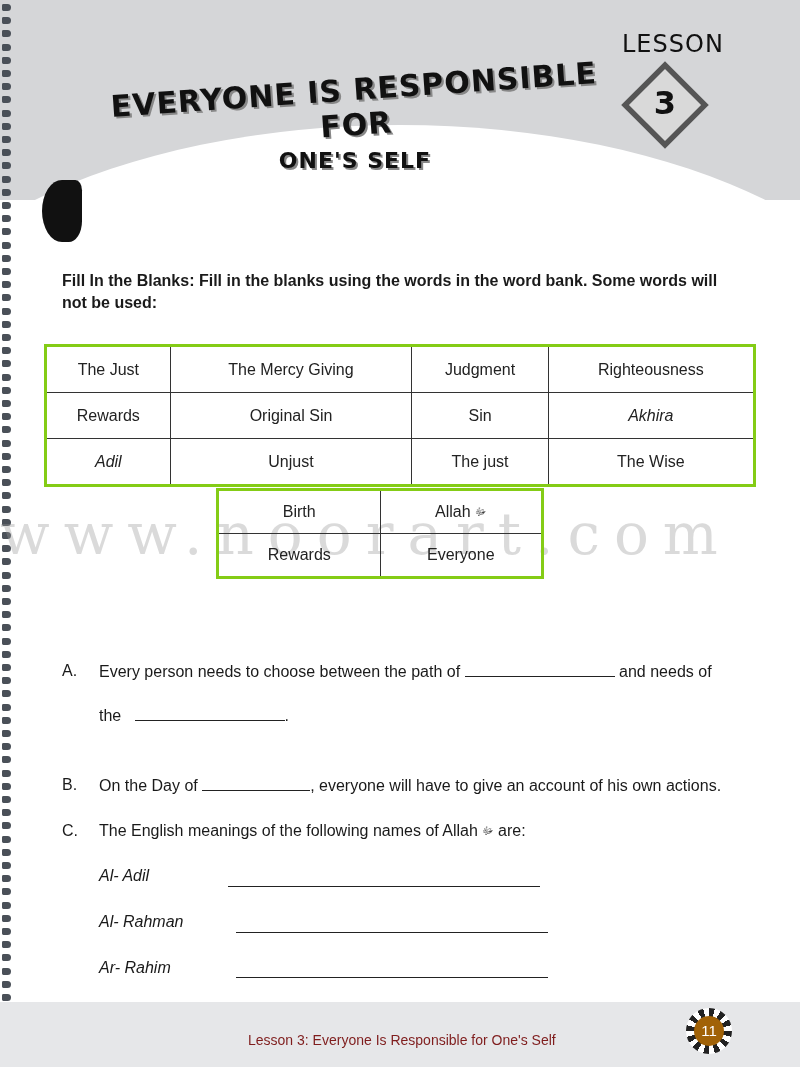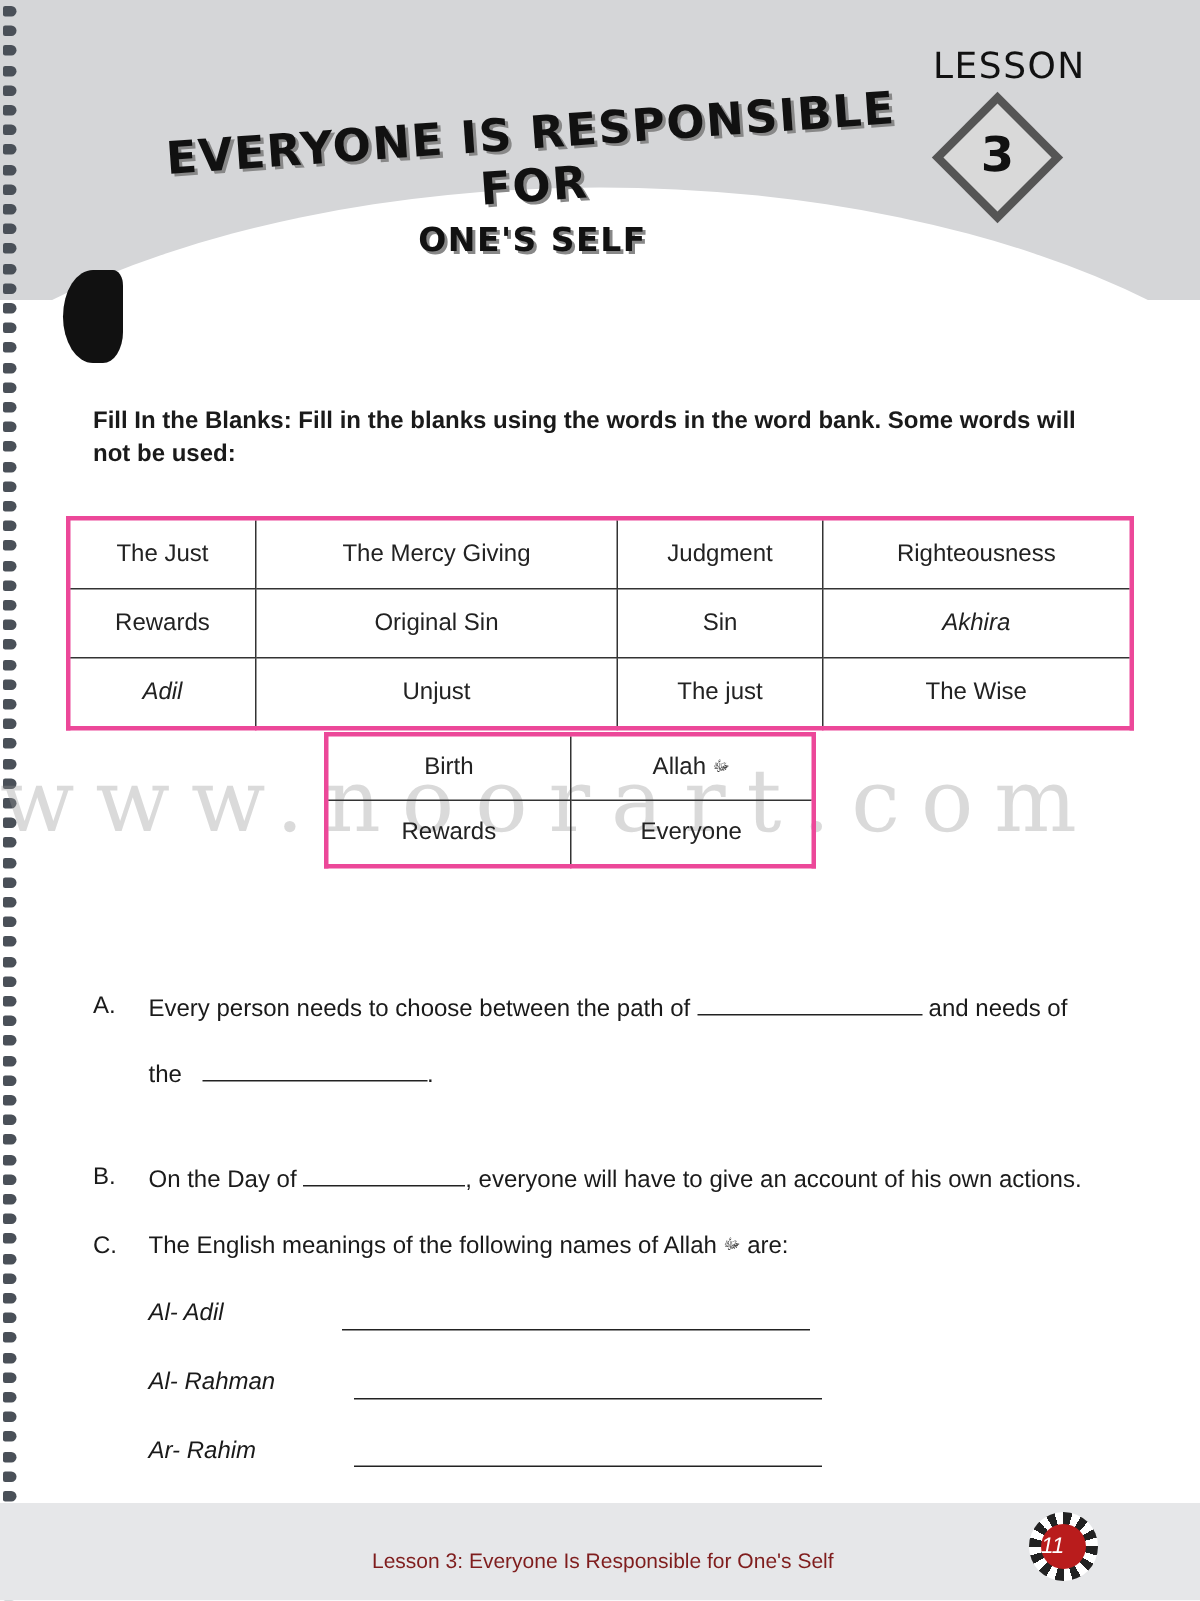--- a/index.html
+++ b/index.html
@@ -13,38 +13,38 @@
   .title-line2{font-family:"DejaVu Sans",sans-serif;font-weight:bold;font-size:22px;letter-spacing:1px;color:#111;display:block;margin-top:6px;text-shadow:2px 2px 0 #888;}
   .lesson-label{position:absolute;left:622px;top:30px;font-family:"DejaVu Sans",sans-serif;font-size:24px;color:#111;letter-spacing:1px;}
   .lesson-diamond{position:absolute;left:622px;top:62px;width:86px;height:86px;}
   .lesson-diamond .outer{position:absolute;left:0;top:0;width:86px;height:86px;background:#555;transform:rotate(45deg) scale(0.72);}
   .lesson-diamond .inner{position:absolute;left:13px;top:13px;width:60px;height:60px;background:#d9d9d9;transform:rotate(45deg) scale(0.85);}
   .lesson-number{position:absolute;left:0;top:22px;width:86px;text-align:center;font-family:"DejaVu Sans",sans-serif;font-weight:bold;font-size:32px;color:#111;}
   .review-wrap{position:absolute;left:42px;top:180px;width:200px;height:70px;}
   .review-splash{position:absolute;left:0;top:0;width:40px;height:62px;background:#111;border-radius:60% 20% 40% 60%;}
   .review-text{position:absolute;left:32px;top:14px;font-family:"DejaVu Serif",serif;font-size:22px;font-weight:bold;color:#111;letter-spacing:1px;}
   .instructions{position:absolute;left:62px;top:270px;width:680px;font-weight:bold;font-size:16px;line-height:22px;color:#1a1a1a;}
-  table.wb{position:absolute;border-collapse:collapse;border:3px solid #ec4899;}
+  table.wb{position:absolute;border-collapse:collapse;border:3px solid #84cc16;}
   table.wb td{border:1.5px solid #333;text-align:center;font-size:16px;color:#222;padding:0;}
   .wb1{left:44px;top:344px;width:712px;}
   .wb1 td{height:45px;}
   .wb2{left:216px;top:488px;width:328px;}
   .wb2 td{height:42px;width:50%;}
   .it{font-style:italic;}
   .watermark{position:absolute;left:0;top:500px;width:800px;font-family:"DejaVu Serif",serif;font-size:58px;letter-spacing:14px;color:rgba(150,150,150,0.35);white-space:nowrap;pointer-events:none;}
   .q{position:absolute;font-size:16px;color:#1a1a1a;}
   .q-letter{position:absolute;left:62px;}
   .blank{display:inline-block;border-bottom:1px solid #222;height:14px;vertical-align:baseline;}
   .name-label{position:absolute;left:99px;font-style:italic;font-size:16px;}
   .name-line{position:absolute;height:1px;background:#222;}
   .footer-bg{position:absolute;left:0;top:1002px;width:800px;height:65px;background:#e6e7e9;}
   .footer-text{position:absolute;left:248px;top:1032px;font-size:14px;color:#7f1d1d;}
   .page-badge{position:absolute;left:686px;top:1008px;width:46px;height:46px;}
   .page-badge .ring{position:absolute;left:0;top:0;width:46px;height:46px;border-radius:50%;background:repeating-conic-gradient(#222 0 15deg,#fff 15deg 30deg);}
-  .page-badge .core{position:absolute;left:8px;top:8px;width:30px;height:30px;border-radius:50%;background:#b91c1c;color:#fff;font-size:15px;line-height:30px;font-style:italic;}
+  .page-badge .core{position:absolute;left:8px;top:8px;width:30px;height:30px;border-radius:50%;background:#a16207;color:#fff;font-size:15px;line-height:30px;text-align:center;}
   .honorific{font-size:10px;vertical-align:middle;}
 </style>
 </head>
 <body>
 
 <div class="header-bg"></div>
 <div class="header-curve"></div>
 
 <div class="spiral" id="spiral">
     <span style="top: 4px;"></span>

